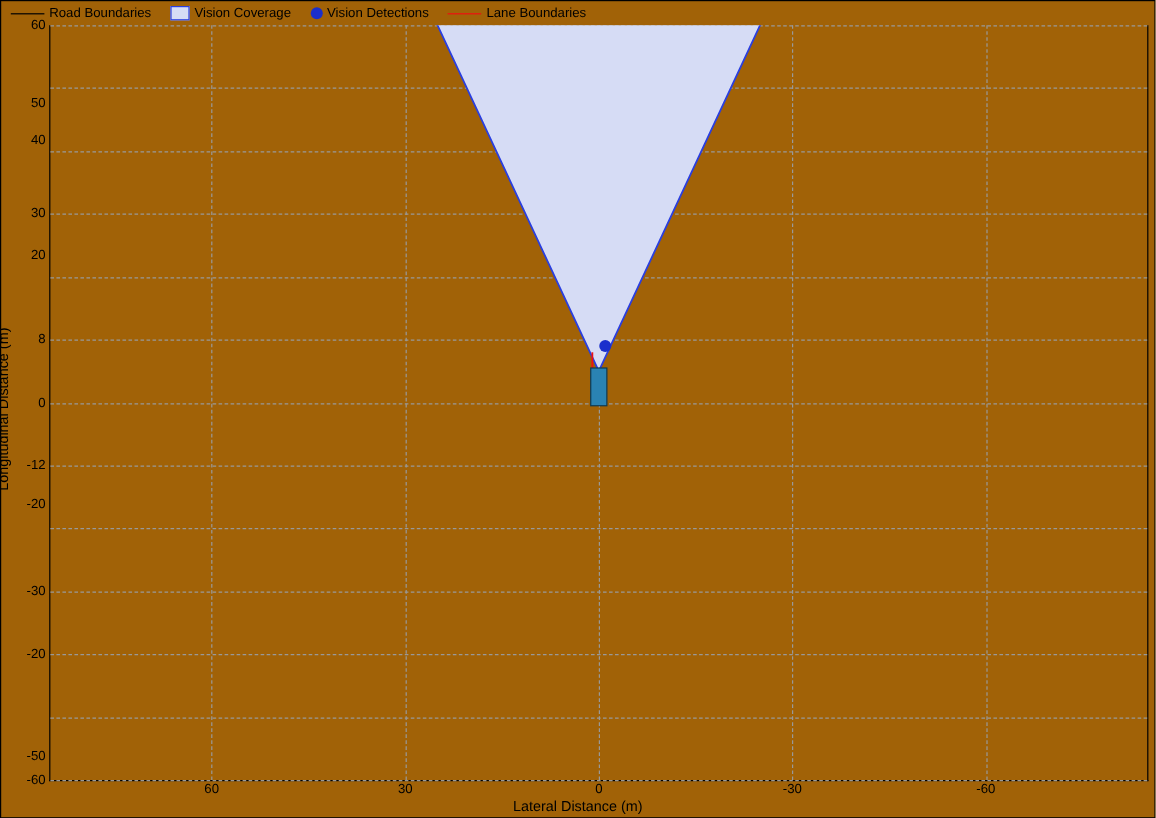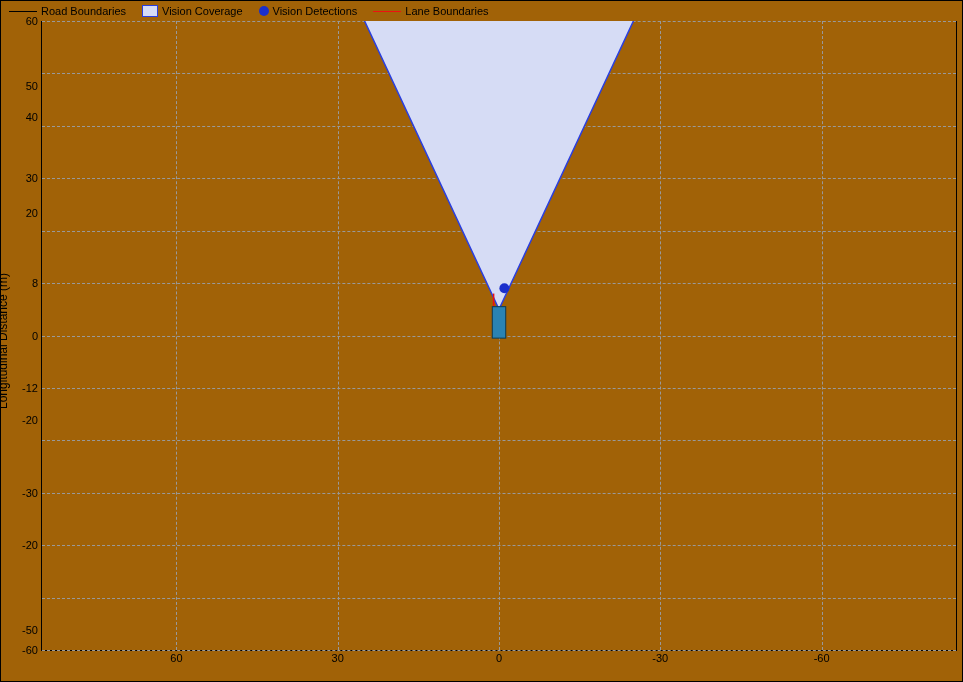--- a/index.html
+++ b/index.html
@@ -206,14 +206,17 @@
           <line x1="451.6235294117647" y1="304.01666666666665" x2="451.6235294117647" y2="272.56666666666666" stroke="#ee1111" stroke-width="1.5"></line>
           <rect x="450.2794117647059" y="285.6708333333333" width="13.441176470588175" height="31.450000000000045" fill="#2a83b3" stroke="#0b3a55" stroke-width="1"></rect>
           <circle cx="462.3764705882353" cy="267.32500000000005" r="5" fill="#1a2fcc"></circle>
         </g>
       </svg>
     </div>
 
   <div class="ylabel">
     <span class="ylabel-inner">Longitudinal Distance (m)</span>
   </div>
+  <div class="xlabel">
+    <span>Lateral Distance (m)</span>
+  </div>
 
 </div>
 
 </body></html>

